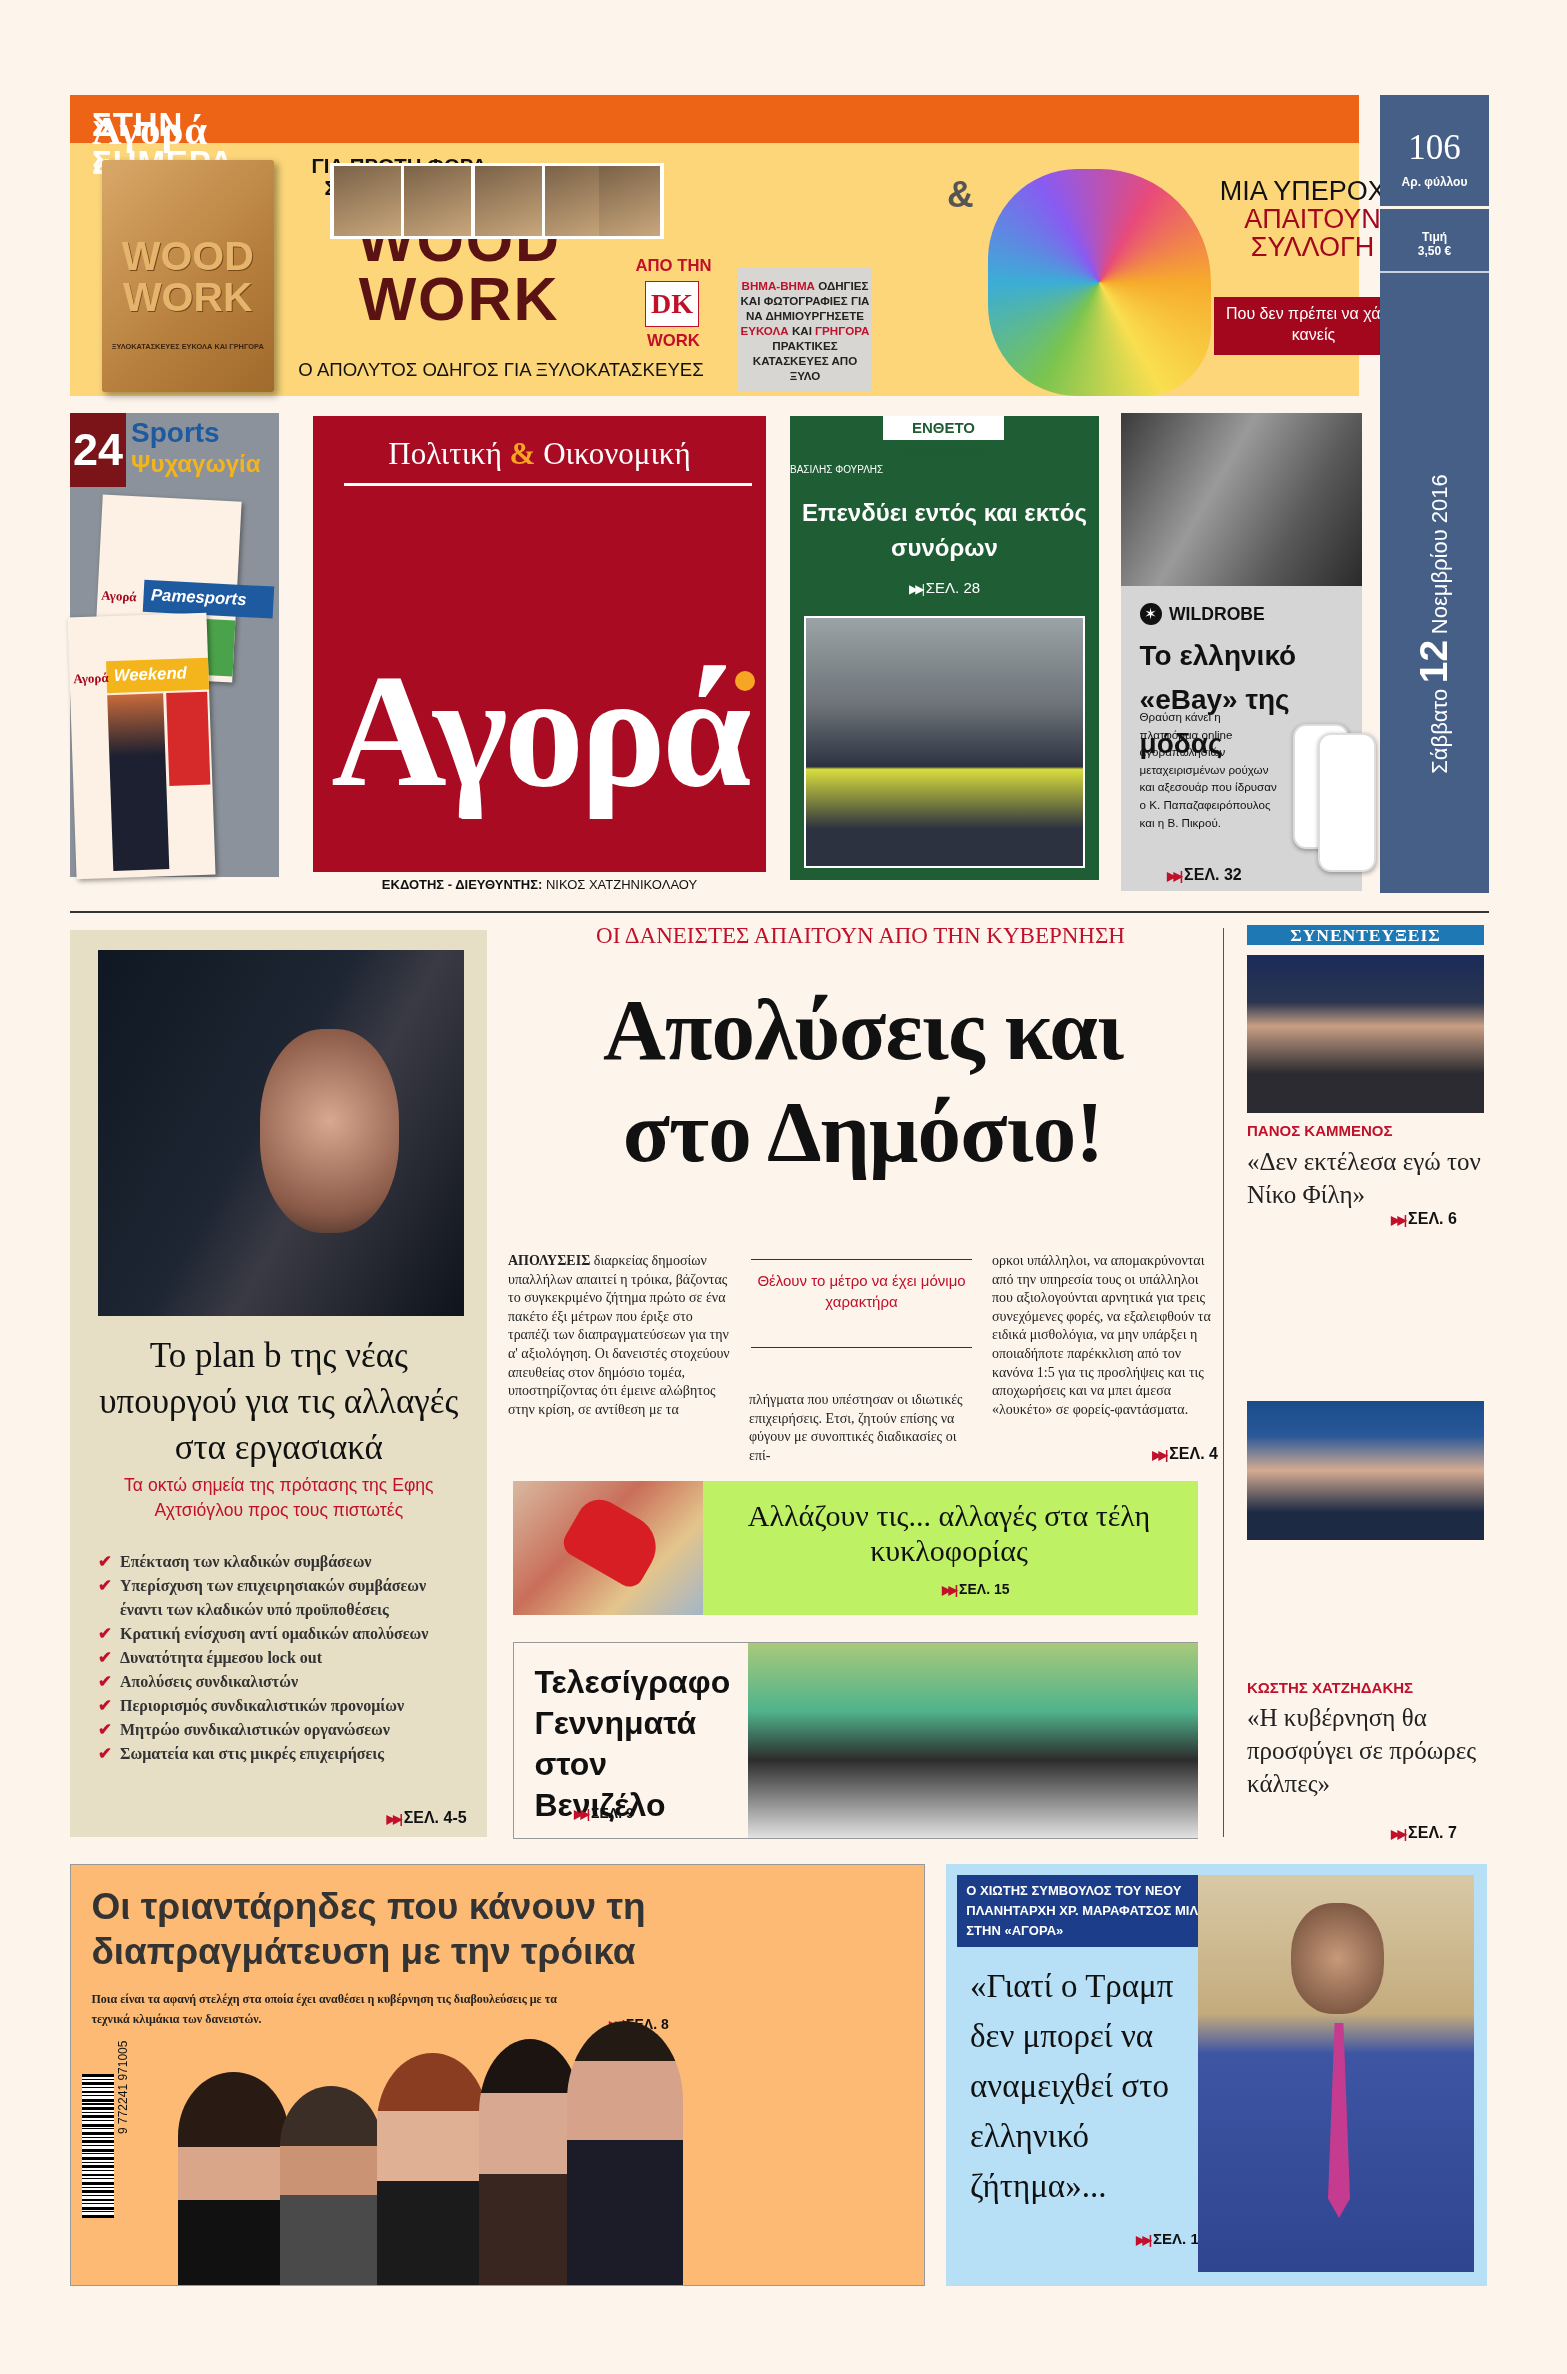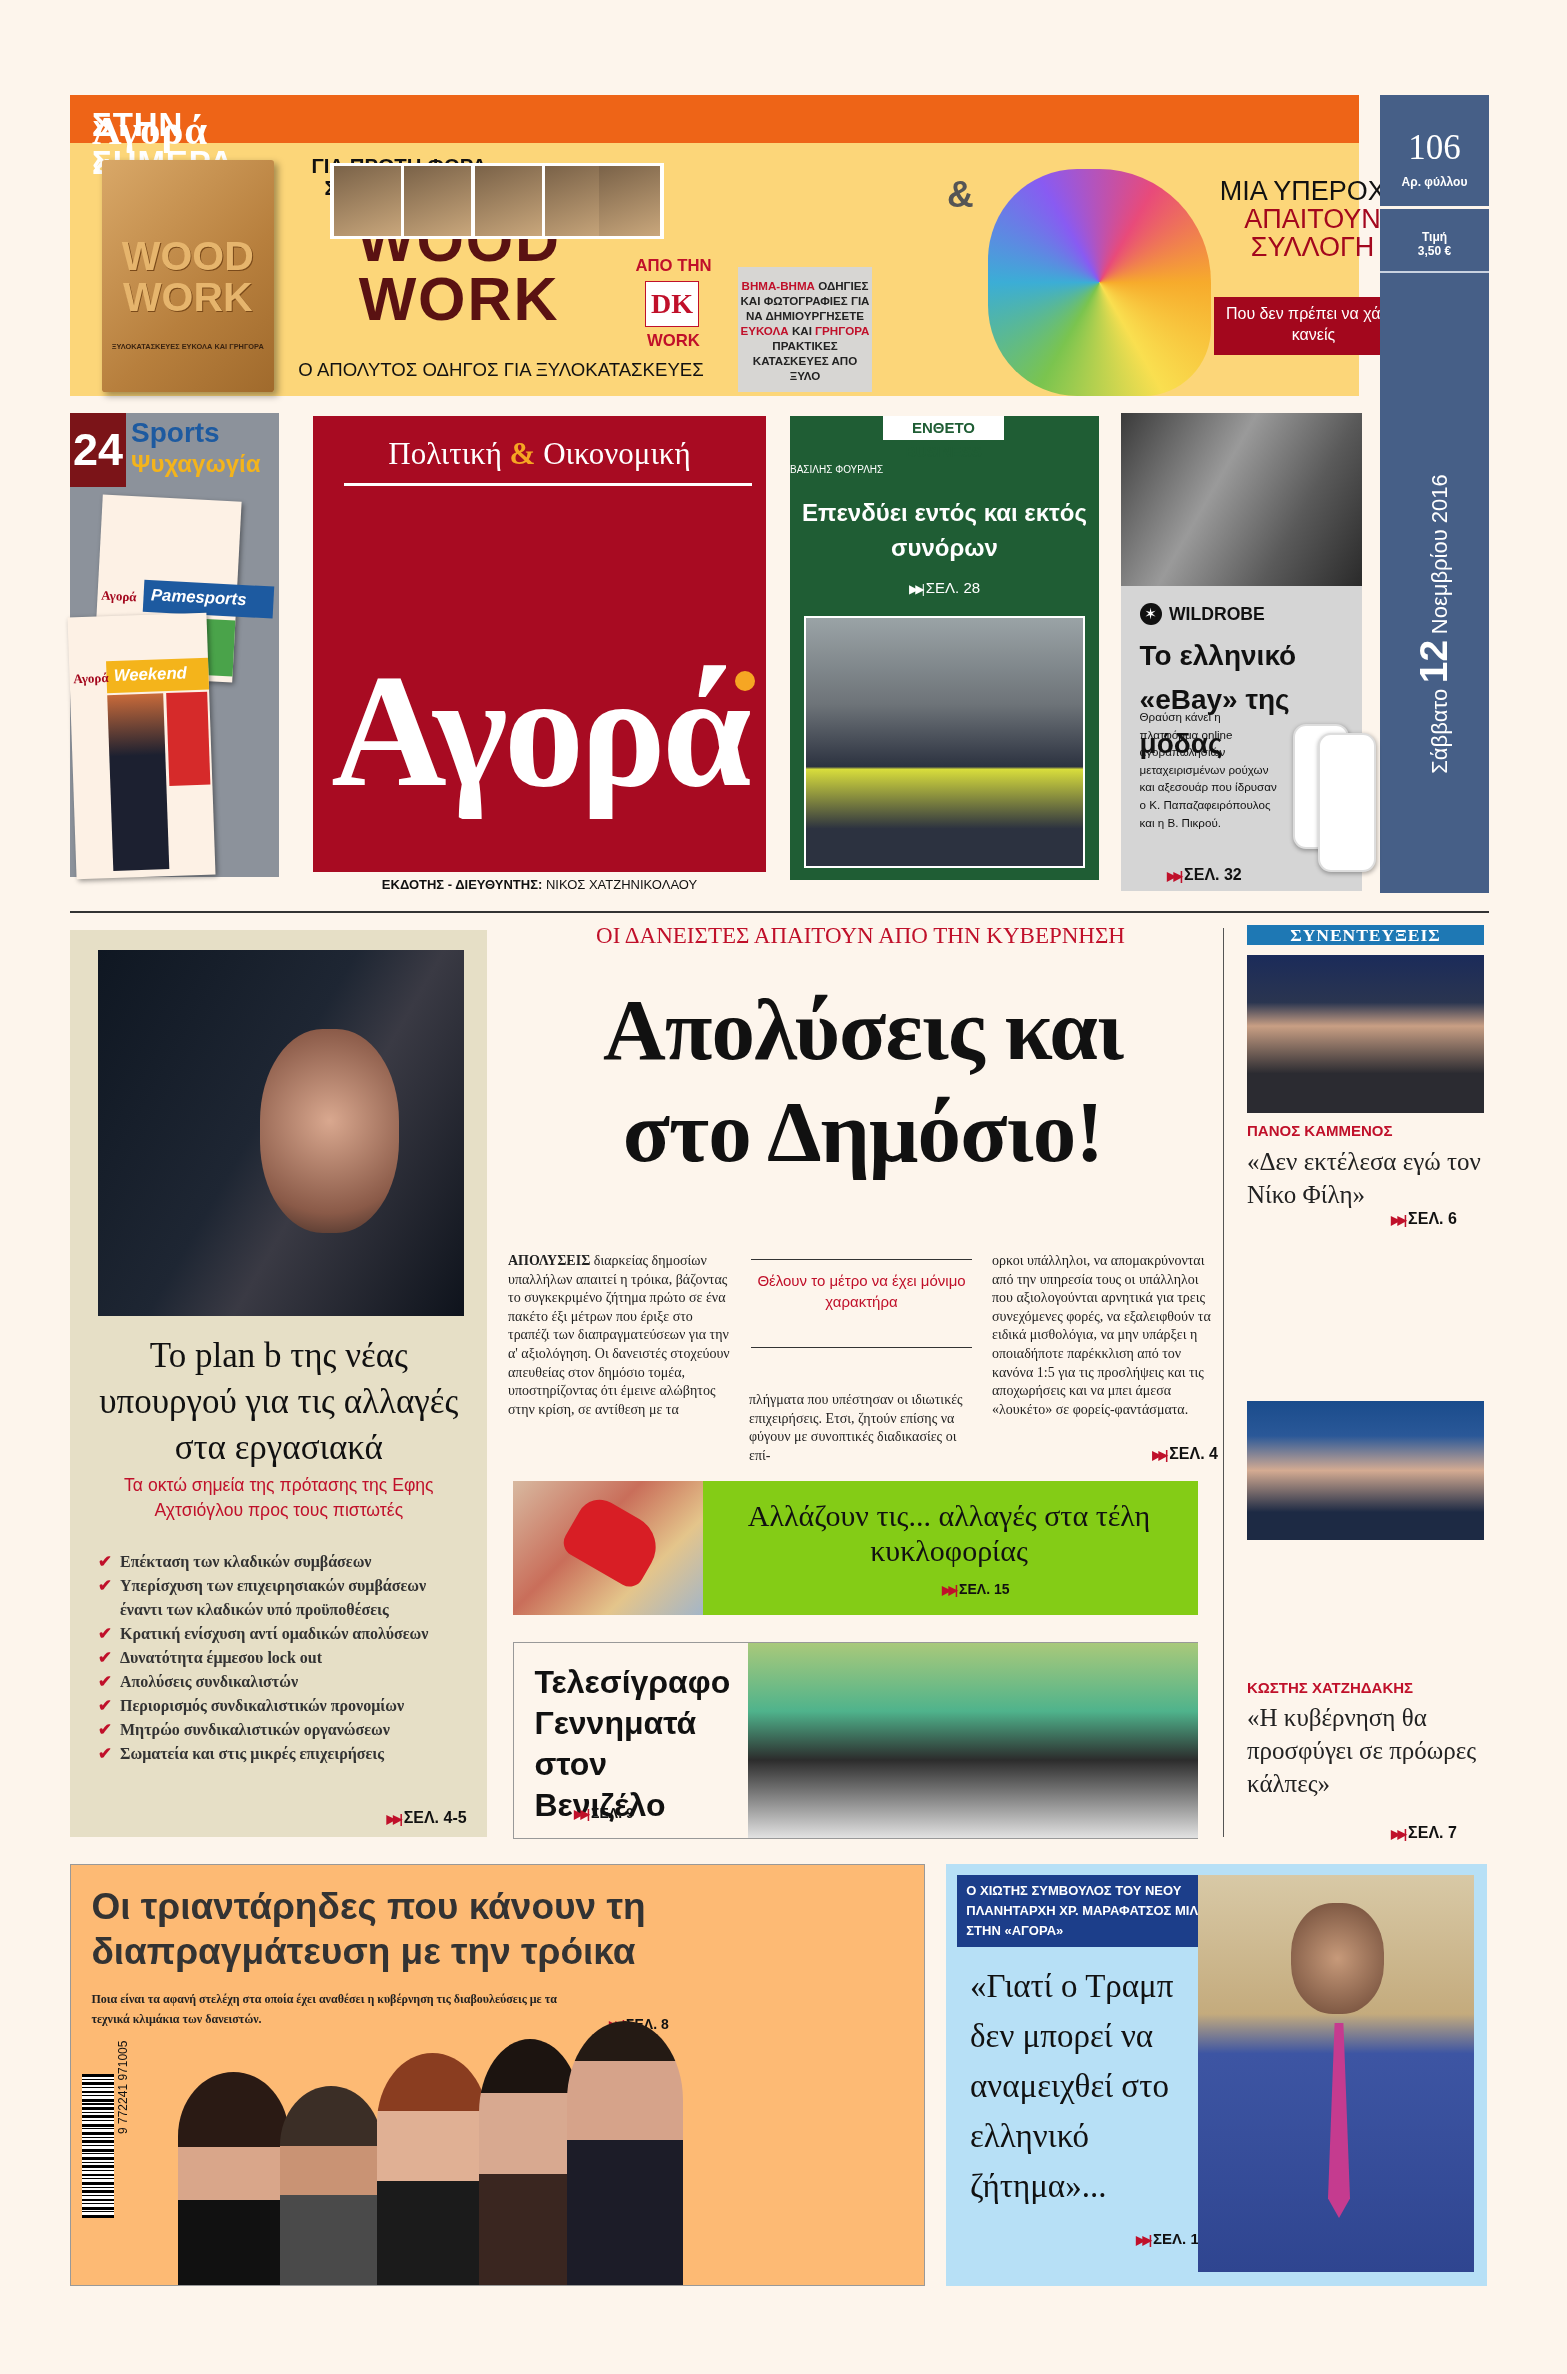--- a/index.html
+++ b/index.html
@@ -92,21 +92,21 @@
   .headline { left: 501px; top: 979px; width: 724px; text-align:center; font: bold 87px "Liberation Serif", serif; line-height: 102px; color:#111; letter-spacing: -0.9px; }
   .cols { left: 508px; top: 1252px; width: 710px; height: 213px; }
   .col { position:absolute; top:0; width: 223px; font: 14px "Liberation Serif", serif; line-height: 18.6px; color:#222; }
   .col.c1 { left: 0; }
   .col.c2 { left: 241px; }
   .col.c3 { left: 484px; }
   .pull { position:absolute; left: 243px; top: 7.4px; width: 221px; border-top: 1.9px solid #333; border-bottom: 1.9px solid #333; padding: 11px 0 35px; text-align:center; color:#c0102a; font-size: 15px; line-height: 20.4px; }
   .cols .sel4 { position:absolute; right: 0; top: 193px; }
   .vr { left: 1223px; top: 928px; width: 0.9px; height: 909px; background:#555; }
 
-  .car { left: 513px; top: 1481px; width: 685px; height: 134px; background: #84cc16; padding-left: 30px; }
+  .car { left: 513px; top: 1481px; width: 685px; height: 134px; background: #bef264; padding-left: 30px; }
   .car .ph { position:absolute; left:0; top:0; width: 190px; height: 134px; background: linear-gradient(135deg,#d8b9a0,#c96e5a 40%,#e4c58b 70%,#a3b5c8); }
   .car .auto { position:absolute; left: 56px; top: 28px; width: 88px; height: 65px; background:#d81e25; border-radius: 23px 32px 14px 14px; transform: rotate(30deg); }
   .car .hl { position:absolute; left: 195px; top: 16.7px; width: 482px; text-align:center; font: 30px "Liberation Serif", serif; line-height: 35px; }
   .car .sel { position:absolute; left: 429px; top: 100px; font-size: 14px; }
   .genn { left: 513px; top: 1642px; width: 685px; height: 197px; border: 0.9px solid #999; background:#fdf5ec; }
   .genn .hl { position:absolute; left: 20.4px; top: 18.6px; font: bold 32px "Liberation Sans", sans-serif; line-height: 41px; }
   .genn .sel { position:absolute; left: 60px; top: 162px; font-size: 14px; }
   .genn .ph { position:absolute; left: 234px; top: 0; width: 450px; height: 195px; background: linear-gradient(180deg,#a9c97a 0%,#4fb38c 35%,#2c2c2c 60%,#e2e2e2 100%); }
 
   

